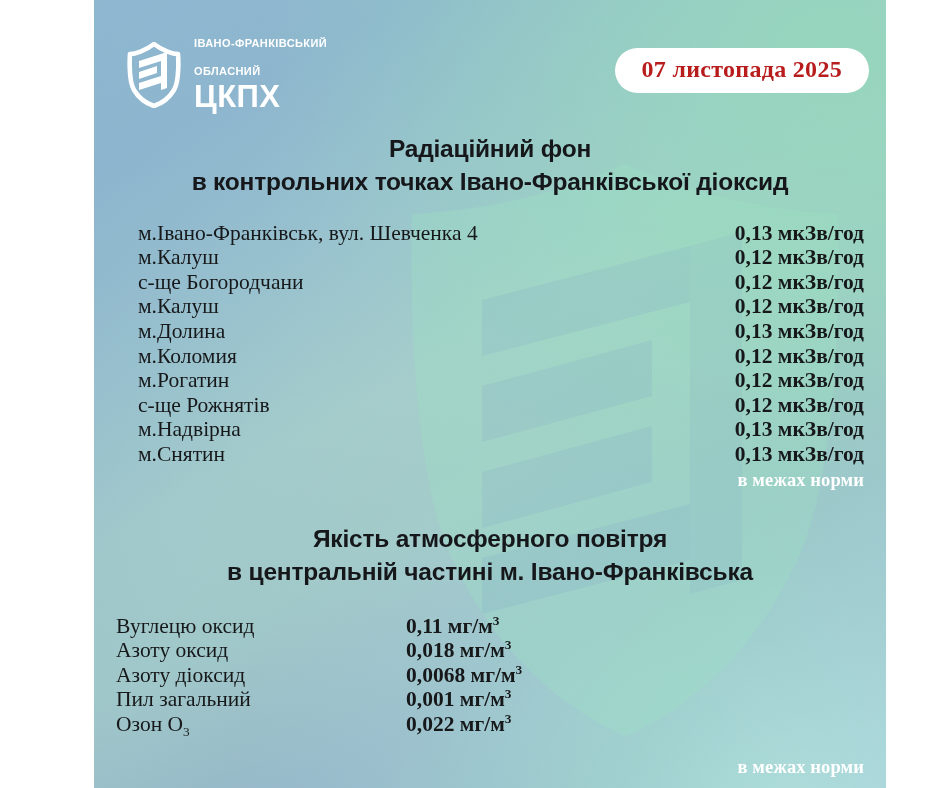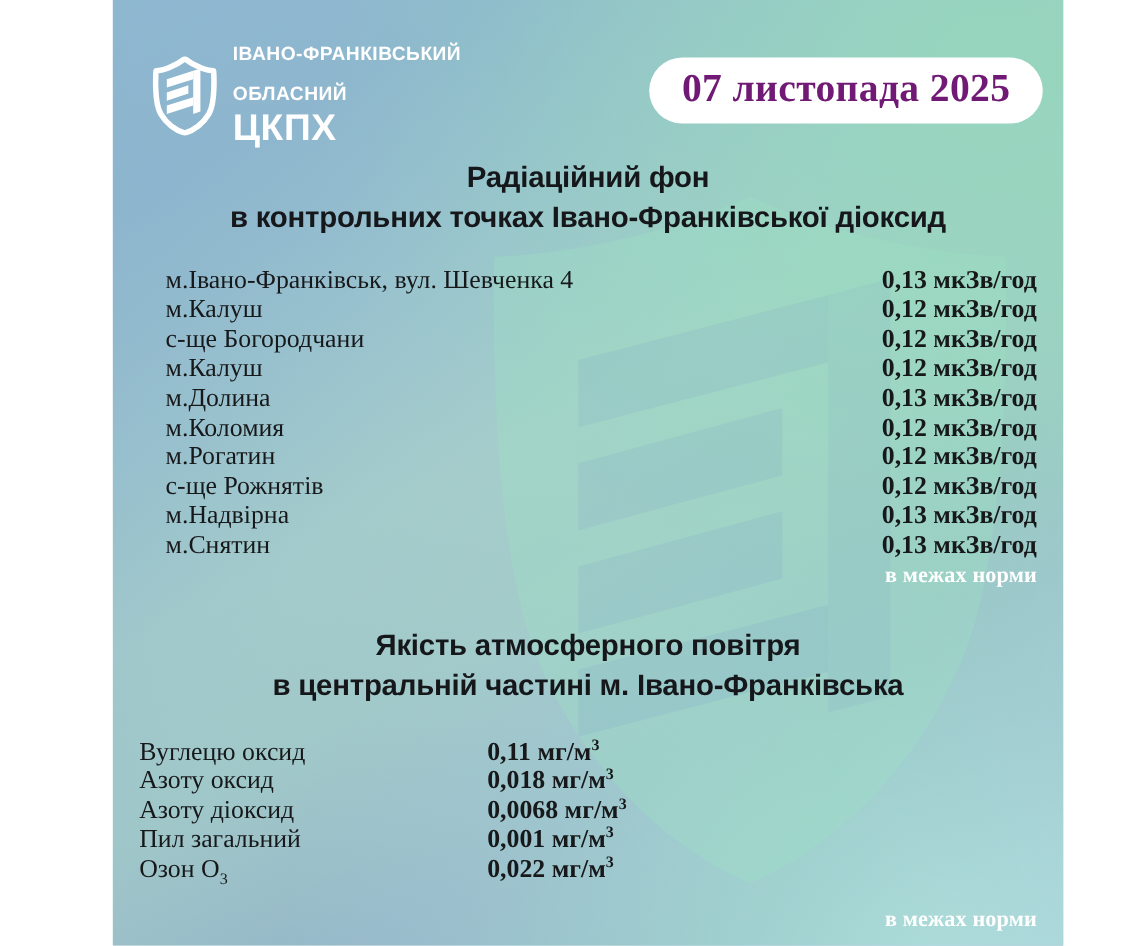--- a/index.html
+++ b/index.html
@@ -57,21 +57,21 @@
     position: absolute;
     left: 33px;
     top: 38px;
     display: flex;
     align-items: center;
     gap: 13px;
   }
   .logo-mark { width: 54px; height: 66px; flex: none; }
   .logo-text { color: #ffffff; line-height: 1; }
   .logo-line1, .logo-line2 {
-    font-size: 16px;
+    font-size: 11px;
     font-weight: bold;
     letter-spacing: 0.4px;
     color: #ffffff;
     display: block;
   }
   .logo-line2 { margin-top: 17px; }
   .logo-abbr {
     display: block;
     margin-top: 4px;
     font-size: 31px;
@@ -82,22 +82,22 @@
   }
   .date-pill {
     position: absolute;
     right: 17px;
     top: 48px;
     background: #ffffff;
     border-radius: 34px;
     padding: 8px 27px 10px 27px;
     font-family: "Liberation Serif", serif;
     font-weight: bold;
-    font-size: 33px;
-    color: #701a75;
+    font-size: 24px;
+    color: #b91c1c;
     letter-spacing: 0.3px;
     white-space: nowrap;
   }
 
   
   .section { position: absolute; left: 0; width: 100%; }
   .sec-radiation { top: 133px; }
   .sec-air       { top: 523px; }
 
   .sec-title {

